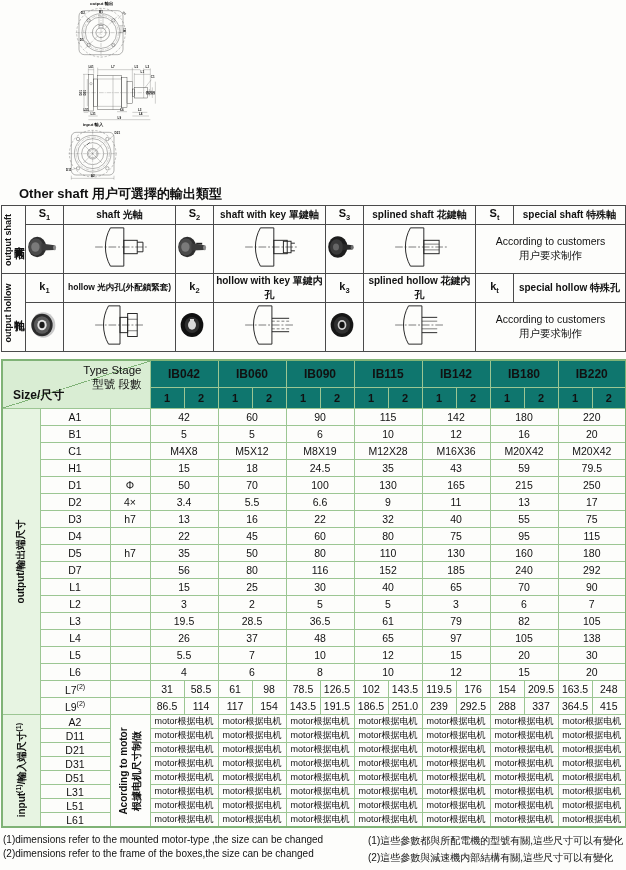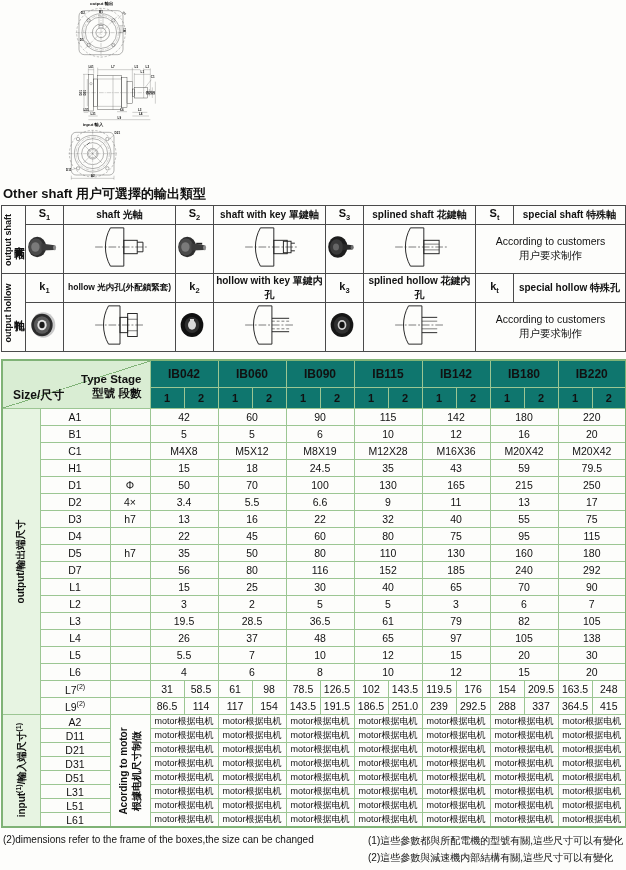--- a/index.html
+++ b/index.html
@@ -4,21 +4,21 @@
 <style>
   html,body{margin:0;padding:0;}
   body{width:626px;height:870px;background:#fdfdfb;color:#111;
        font-family:"Liberation Sans","DejaVu Sans",sans-serif;overflow:hidden;}
   
   .drawings{display:flex;height:182px;flex-direction:column;}
   svg text{font-family:"Liberation Sans","DejaVu Sans",sans-serif;fill:#111;}
   .dim{font-size:9px;font-weight:bold;}
   .dtitle{font-size:13px;font-weight:bold;}
   
-  .os-heading{font-weight:bold;font-size:13px;padding:3px 0 2px 3px;}
+  .os-heading{font-weight:bold;font-size:13px;padding:3px 0 2px 3px;margin-left:16px;}
   table{border-collapse:collapse;}
   .os-table{width:624px;margin-left:1px;table-layout:fixed;}
   .os-table td{border:1px solid #4a4a4a;text-align:center;vertical-align:middle;padding:0;}
   .os-code{font-weight:bold;font-size:11px;height:18px;}
   .os-desc{font-weight:bold;font-size:10px;height:18px;}
   .os-desc.small{font-size:8.5px;}
   .os-img{height:46px;}
   .os-note{font-weight:normal;font-size:10.5px;line-height:1.3;}
   sub{font-size:7.5px;} sup{font-size:7px;}
   .sidewrap{display:flex;justify-content:center;align-items:center;gap:1px;height:62px;}
@@ -28,21 +28,21 @@
   .cjkstack{writing-mode:vertical-rl;text-orientation:upright;font-size:10.5px;font-weight:bold;
             letter-spacing:2px;line-height:1;}
   
   .spec{width:624px;margin:7px 0 0 1px;table-layout:fixed;border:2px solid #7fb276;}
   .spec td{border:1px solid #9cc693;font-size:10.5px;text-align:center;vertical-align:middle;padding:0;}
   .spec thead td{background:#0f766e;font-weight:bold;}
   .spec td.model{font-size:12px;height:26px;}
   .spec td.stage{font-size:11px;height:20px;}
   .spec td.corner{position:relative;
      background:linear-gradient(to bottom right,rgba(0,0,0,0) 49.5%,#7fb276 49.5%,#7fb276 50.5%,rgba(0,0,0,0) 50.5%),#d9edd3;}
-  .c-top{position:absolute;top:11px;right:8px;text-align:right;font-size:11.5px;font-weight:bold;
+  .c-top{position:absolute;top:2px;right:8px;text-align:right;font-size:11.5px;font-weight:normal;
          white-space:pre-line;line-height:1.25;}
   .c-bot{position:absolute;bottom:4px;left:10px;font-size:12px;font-weight:bold;}
   .spec tr.orow td{height:16px;}
   .spec tr.irow td{height:13px;}
   .spec td.motor{font-size:9px;}
   .spec td.vlabel{background:#e7f4e2;position:relative;}
   .spec td.vnote{position:relative;}
   .vwrap{position:absolute;inset:0;display:flex;align-items:center;justify-content:center;}
   .vrot{transform:rotate(-90deg);white-space:nowrap;font-size:10px;font-weight:bold;text-align:center;line-height:1.3;}
   
@@ -700,19 +700,20 @@
         <td class="motor" colspan="2">motor根据电机</td>
         <td class="motor" colspan="2">motor根据电机</td>
         <td class="motor" colspan="2">motor根据电机</td>
         <td class="motor" colspan="2">motor根据电机</td>
       </tr>
     </tbody>
   </table>
 
 <div class="notes">
   <div class="en">
+    <p>(1)dimensions refer to the mounted motor-type ,the size can be changed</p>
     <p>(2)dimensions refer to the frame of the boxes,the size can be changed</p>
   </div>
   <div class="cn">
     <p>(1)這些參數都與所配電機的型號有關,這些尺寸可以有變化</p>
     <p>(2)這些參數與減速機内部結構有關,這些尺寸可以有變化</p>
   </div>
 </div>
 
 </body></html>

